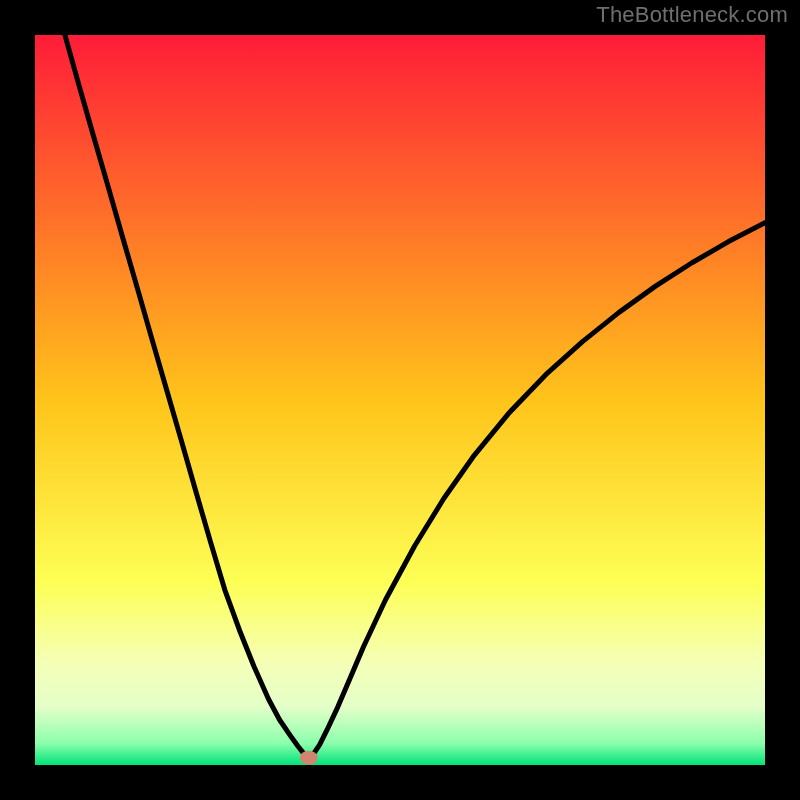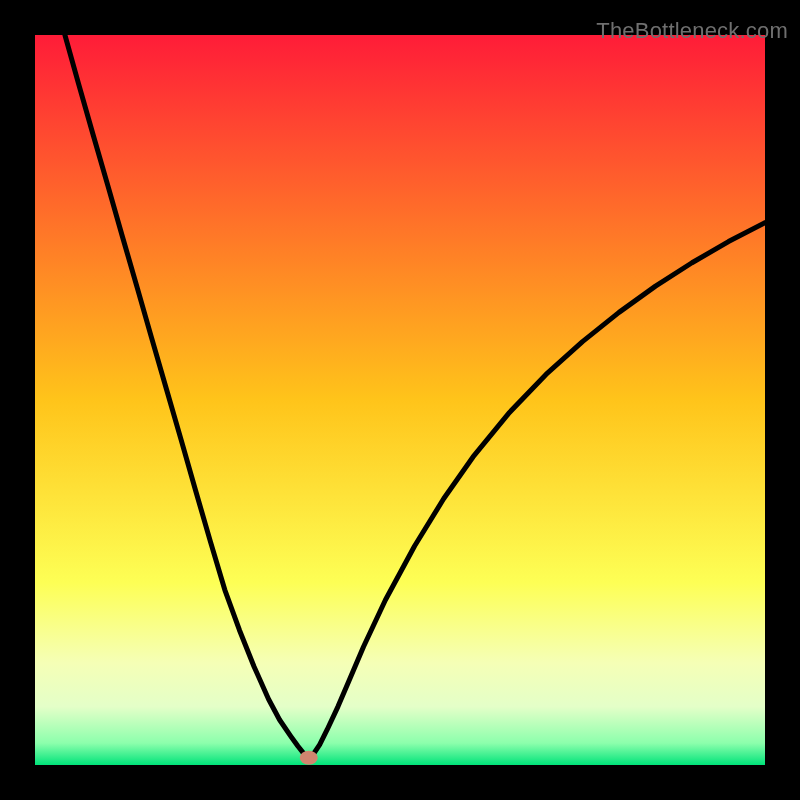--- a/index.html
+++ b/index.html
@@ -14,21 +14,21 @@
   .frame {
     position: absolute;
     left: 0;
     top: 0;
     width: 800px;
     height: 800px;
     background: #000;
   }
   .watermark {
     position: absolute;
-    top: 18px;
+    top: 2px;
     right: 12px;
     color: #6f6f6f;
     font-size: 22px;
     font-weight: 500;
     letter-spacing: 0.2px;
     z-index: 5;
   }
   .plot-container {
     position: absolute;
     left: 35px;

